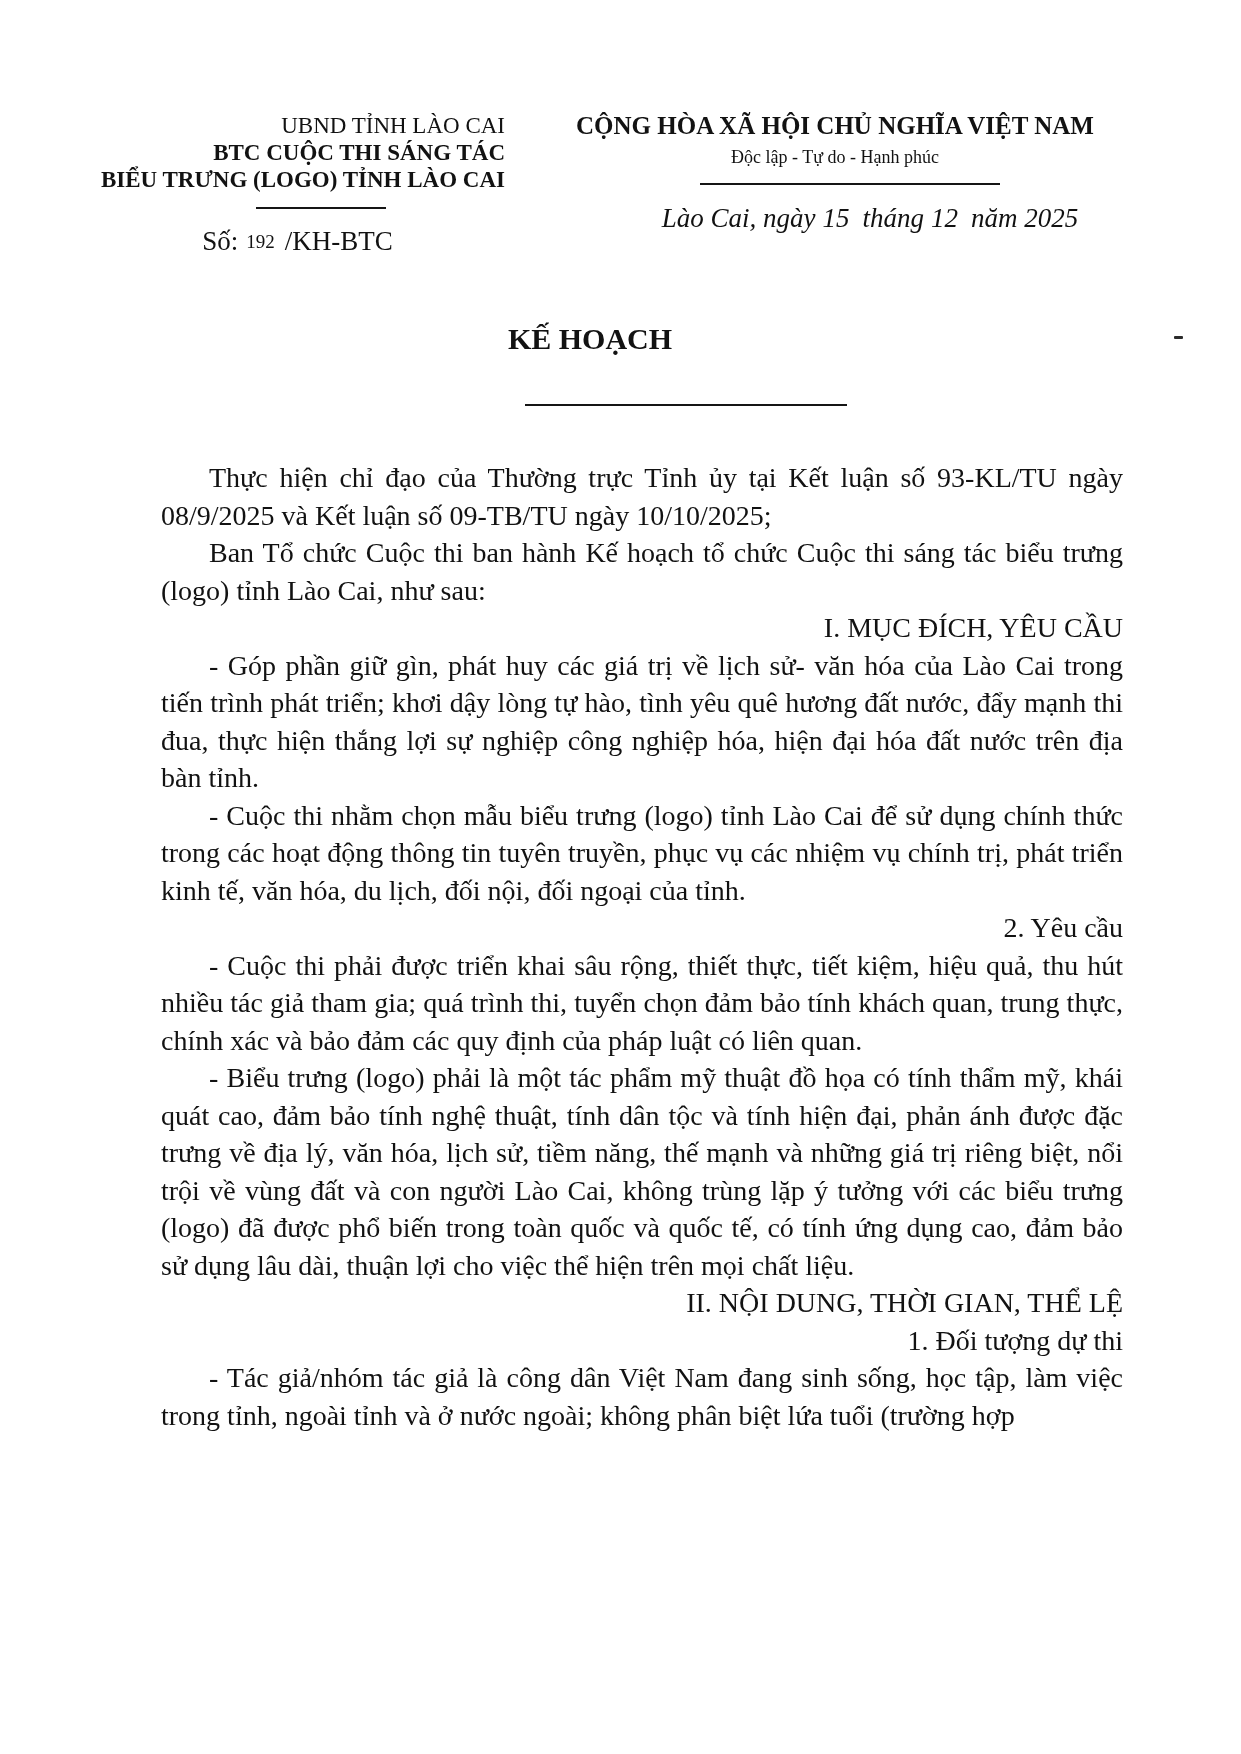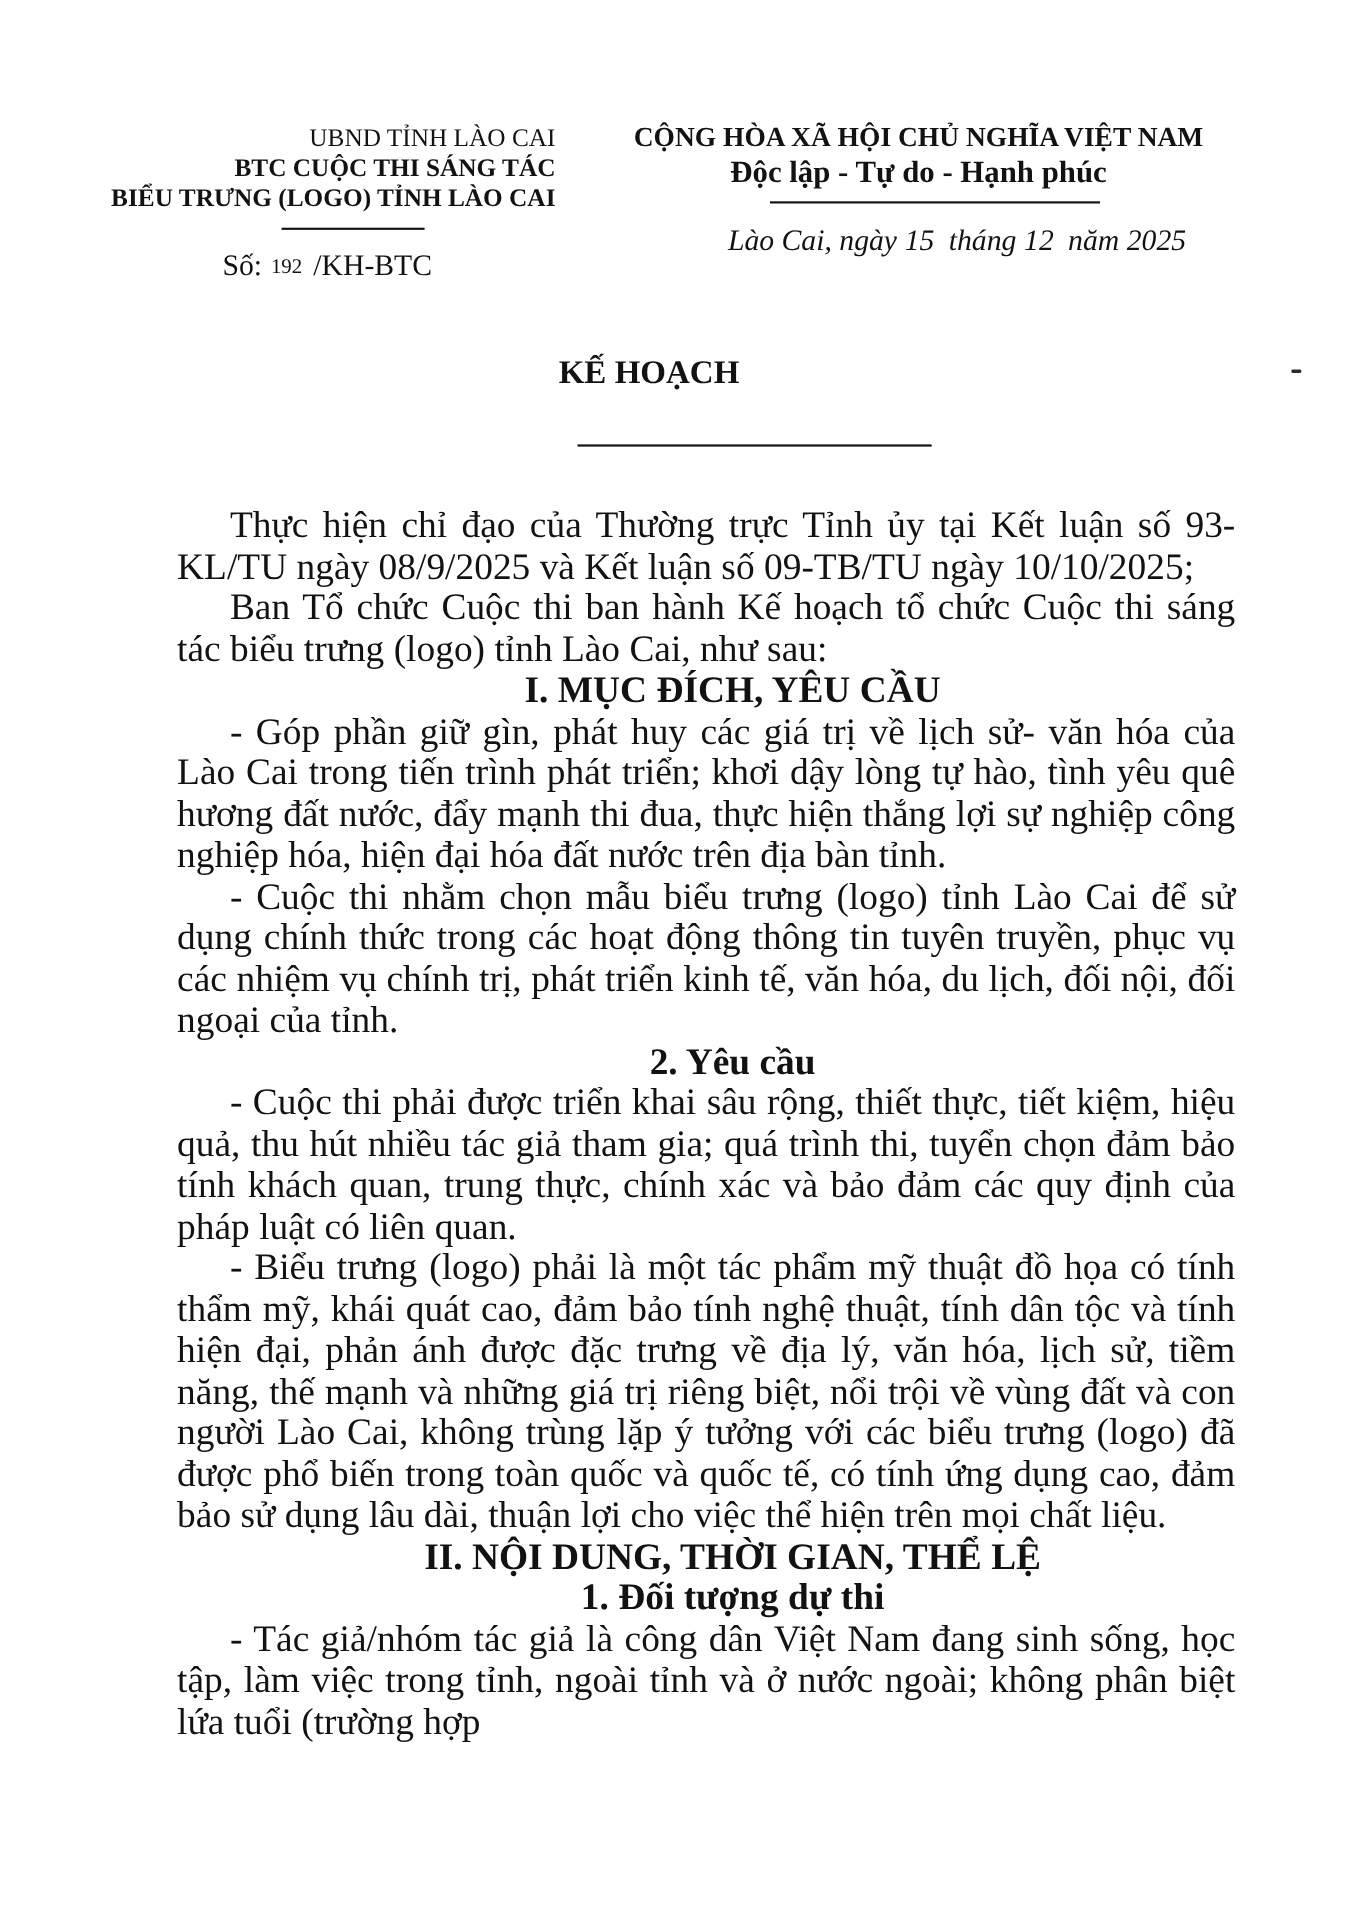--- a/index.html
+++ b/index.html
@@ -27,44 +27,44 @@
   .doc-number .num{
     font-family:Liberation Serif, serif;
     font-size:19px;position:relative;top:-2px;
     margin:0 10px 0 8px;
   }
   .hdr-right{
     position:absolute;left:545px;top:112px;width:580px;
     text-align:center;
   }
   .hdr-right .l1{font-weight:bold;font-size:25px;line-height:28px;}
-  .hdr-right .l2{font-weight:bold;font-size:28px;line-height:30px;margin-top:2px;}
+  .hdr-right .l2{font-weight:normal;font-size:18px;line-height:30px;margin-top:2px;}
   .rule-right{left:700px;top:183px;width:300px;}
   .date-line{
     position:absolute;left:585px;top:203px;width:570px;
     text-align:center;font-style:italic;font-size:27px;
   }
   .date-line .dnum{margin:0 13px 0 7px;}
   
   .title-block{
     position:absolute;left:150px;top:322px;width:880px;
     text-align:center;
   }
   .title-main{font-weight:bold;font-size:30px;line-height:34px;}
   .title-sub{font-weight:bold;font-size:29px;line-height:33px;margin-top:3px;}
   .rule-title{left:525px;top:404px;width:322px;}
   .artifact{position:absolute;left:1174px;top:336px;width:9px;height:3px;background:#2b2b2b;border-radius:1px;}
   
   .doc-body{
     position:absolute;left:161px;top:459px;width:962px;
-    font-size:34px;line-height:37.5px;
+    font-size:28px;line-height:37.5px;
     text-align:justify;
   }
   .doc-body p{margin:0;text-indent:48px;}
-  .doc-body p.heading{font-weight:bold;text-align:center;}
+  .doc-body p.heading{font-weight:normal;text-align:right;}
 </style>
 </head>
 <body>
 
 <div class="page">
 
   <div class="hdr-left">
     <div class="l1">UBND TỈNH LÀO CAI</div>
     <div class="l2">BTC CUỘC THI SÁNG TÁC</div>
     <div class="l3">BIỂU TRƯNG (LOGO) TỈNH LÀO CAI</div>

